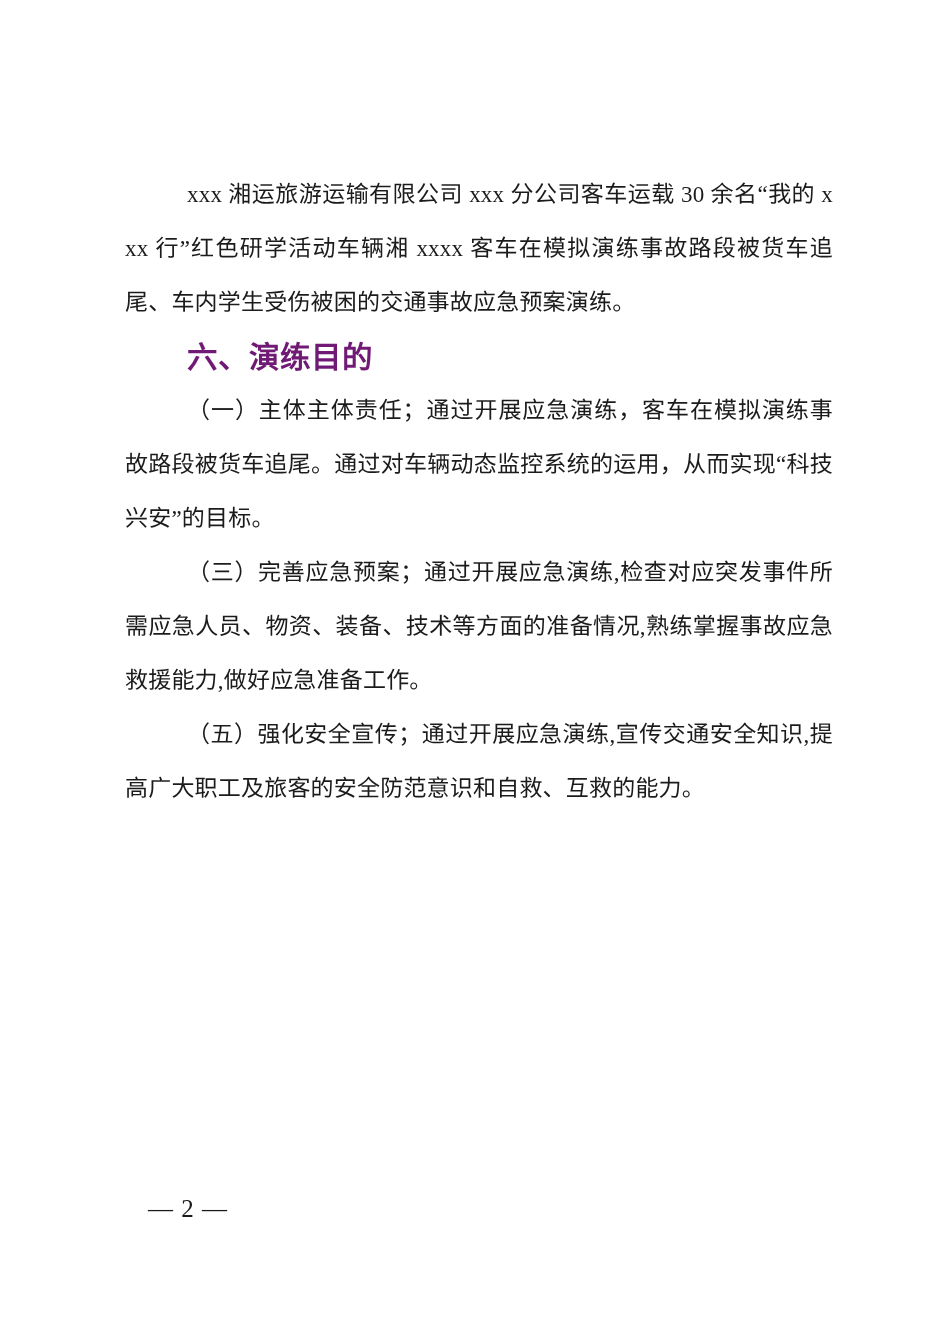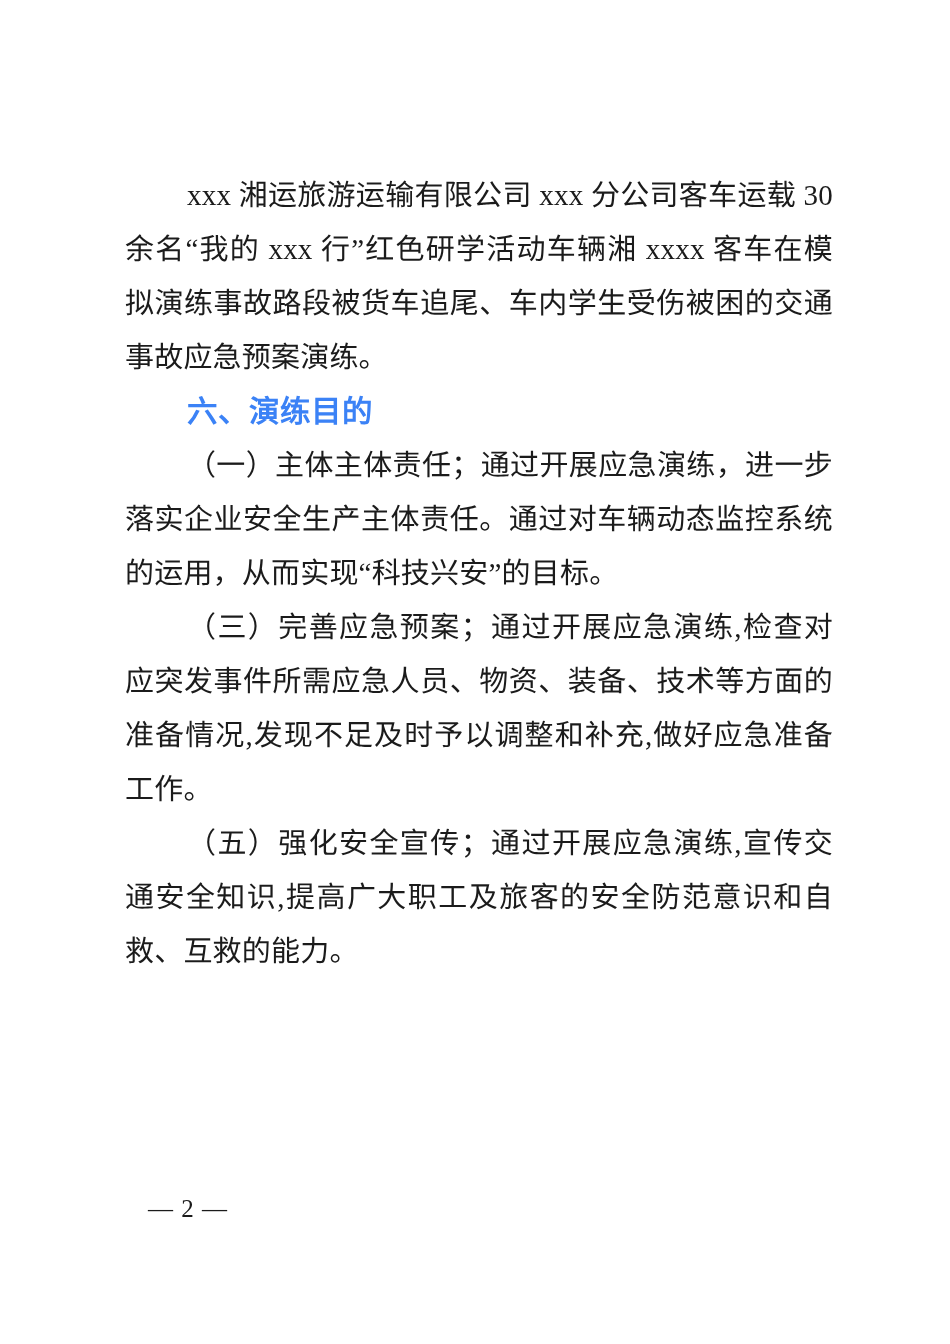--- a/index.html
+++ b/index.html
@@ -27,39 +27,39 @@
   
   .content {
     position: absolute;
     left: 125px;
     top: 168px;
     width: 708px;
   }
 
   .para {
     margin: 0;
-    font-size: 29px;
+    font-size: 23px;
     line-height: 54px;
     text-align: justify;
     text-justify: inter-ideograph;
     text-indent: 62px;
     letter-spacing: 0.2px;
     color: #1b1b1b;
     font-family: "Liberation Serif", "DejaVu Serif", serif;
     word-break: break-all;
   }
 
   .heading {
     margin: 0;
     font-size: 30.5px;
     line-height: 54px;
     text-indent: 62px;
     font-weight: 700;
     letter-spacing: 0.5px;
-    color: #3b82f6;
+    color: #701a75;
     font-family: "Liberation Sans", "DejaVu Sans", sans-serif;
   }
 
   
   .page-number {
     position: absolute;
     left: 148px;
     top: 1192px;
     font-size: 25px;
     line-height: 34px;
@@ -73,24 +73,24 @@
 <body>
 
 <div class="page">
 
   <div class="content">
 
     <p class="para">xxx 湘运旅游运输有限公司 xxx 分公司客车运载 30 余名“我的 xxx 行”红色研学活动车辆湘 xxxx 客车在模拟演练事故路段被货车追尾、车内学生受伤被困的交通事故应急预案演练。</p>
 
     <h2 class="heading">六、演练目的</h2>
 
-    <p class="para">（一）主体主体责任；通过开展应急演练，进一步落实企业安全生产主体责任。通过对车辆动态监控系统的运用，从而实现“科技兴安”的目标。</p>
+    <p class="para">（一）主体主体责任；通过开展应急演练，客车在模拟演练事故路段被货车追尾。通过对车辆动态监控系统的运用，从而实现“科技兴安”的目标。</p>
 
 
-    <p class="para">（三）完善应急预案；通过开展应急演练,检查对应突发事件所需应急人员、物资、装备、技术等方面的准备情况,发现不足及时予以调整和补充,做好应急准备工作。</p>
+    <p class="para">（三）完善应急预案；通过开展应急演练,检查对应突发事件所需应急人员、物资、装备、技术等方面的准备情况,熟练掌握事故应急救援能力,做好应急准备工作。</p>
 
 
     <p class="para">（五）强化安全宣传；通过开展应急演练,宣传交通安全知识,提高广大职工及旅客的安全防范意识和自救、互救的能力。</p>
 
   </div>
 
   <div class="page-number">— 2 —</div>
 
 </div>
 

